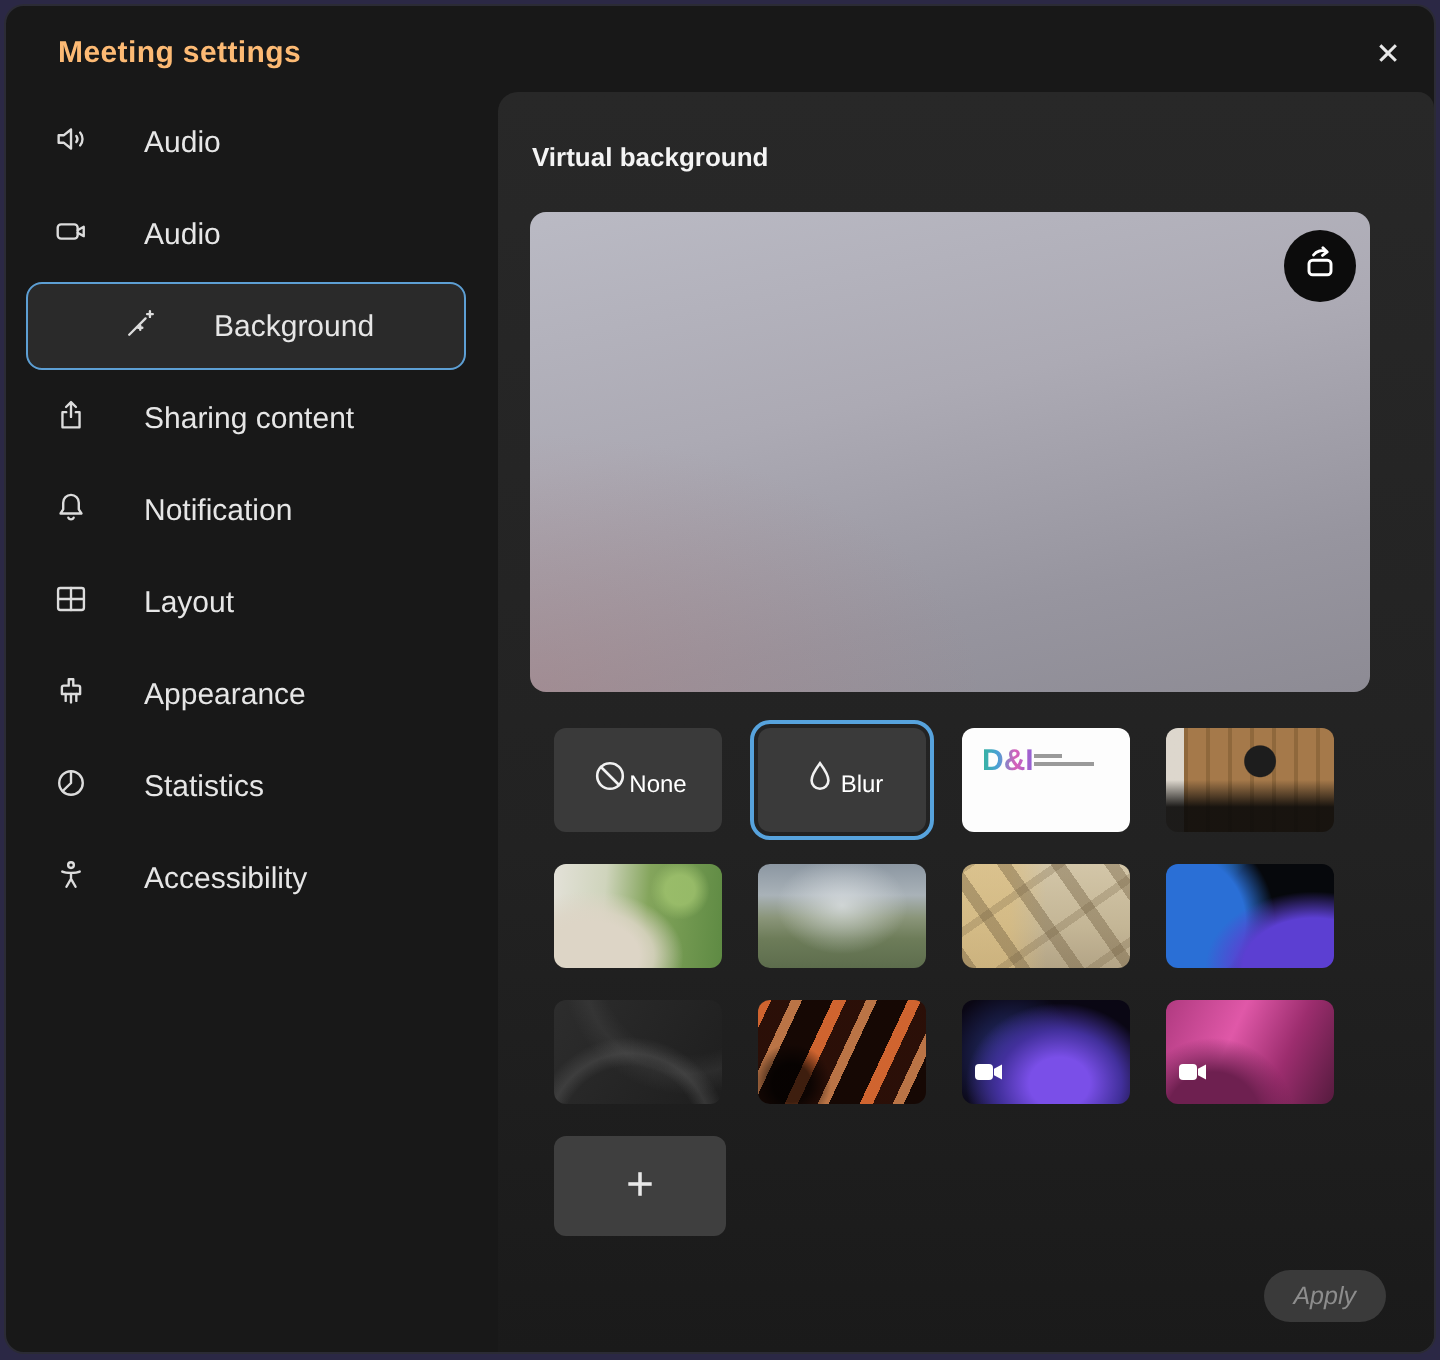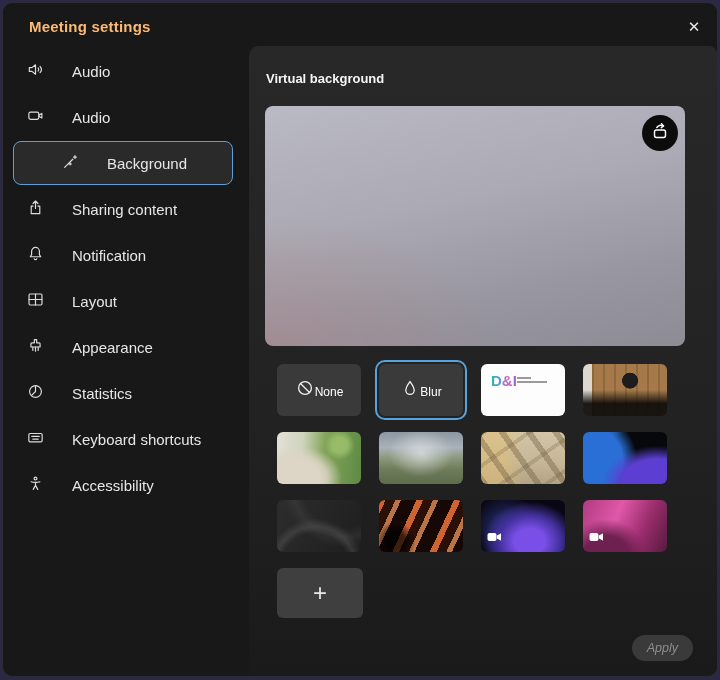--- a/index.html
+++ b/index.html
@@ -200,27 +200,20 @@
     </div>
 
     <div class="side-item">
       <span><svg class="sicon" width="19" height="19" viewBox="0 0 20 20">
             <circle cx="10" cy="10" r="6.2"></circle>
             <path d="M10 3.8 V10 L5.6 14.3"></path>
           </svg></span>
       <span>Statistics</span>
     </div>
 
-    <div class="side-item">
-      <span><svg class="sicon" width="19" height="19" viewBox="0 0 20 20">
-            <rect x="3" y="5.8" width="14" height="8.8" rx="1.4"></rect>
-            <path d="M6 8.8 H14 M7.2 11.8 H12.8"></path>
-          </svg></span>
-      <span>Keyboard shortcuts</span>
-    </div>
 
     <div class="side-item">
       <span><svg class="sicon" width="19" height="19" viewBox="0 0 20 20">
             <circle cx="10" cy="4.8" r="1.5"></circle>
             <path d="M5.4 8.2 C7.4 9.1 12.6 9.1 14.6 8.2"></path>
             <path d="M10 9.2 V12 M10 12 L7.6 16.2 M10 12 L12.4 16.2"></path>
           </svg></span>
       <span>Accessibility</span>
     </div>
 

